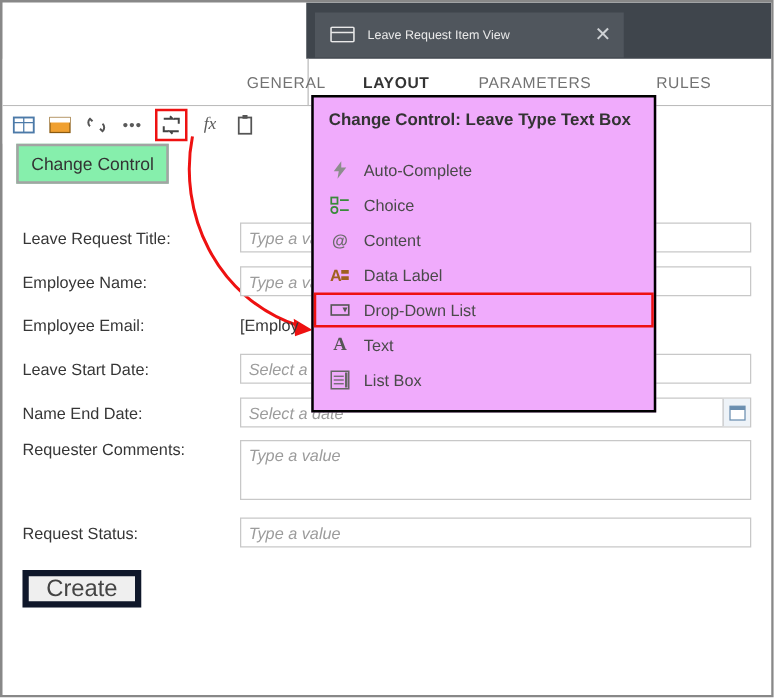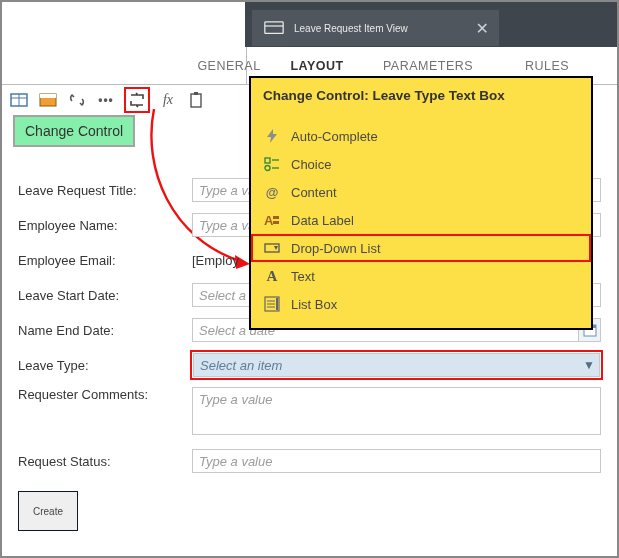--- a/index.html
+++ b/index.html
@@ -35,23 +35,23 @@
   .datebox { width:100%; height:24px; border:1px solid #c8c8c8; background:#fff; display:flex; align-items:center; }
   .datebox .ph { flex:1; color:#9c9c9c; font-style:italic; padding:0 6px; font-size:13px; }
   .datebox .cal { width:22px; height:22px; border-left:1px solid #c8c8c8; background:#eef3f8; display:flex; align-items:center; justify-content:center; }
   .ddl { width:100%; height:24px; border:1px solid #c8c8c8; background:#d7e5f0; display:flex; align-items:center; }
   .ddl .ph { flex:1; color:#5d7e99; font-style:italic; padding:0 6px; font-size:13px; }
   .ddl .arr { width:20px; height:20px; display:flex; align-items:center; justify-content:center; color:#546e83; }
   .ddl-wrap { position:relative; padding:1px; }
   .ddl-wrap::before { content:""; position:absolute; left:-2px; top:-2px; right:-2px; bottom:-2px; border:2px solid #e11; pointer-events:none; }
   .txtarea { width:100%; height:48px; border:1px solid #c8c8c8; background:#fff; color:#9c9c9c; font-style:italic; padding:4px 6px; font-size:13px; }
   .static { font-size:13px; color:#363636; }
-  .btn-create { height:40px; padding:0 14px; border:1px solid #0f172a; background:#efefef; font-size:10px; color:#444; margin-top:8px; }
-  
-  .cc-panel { position:absolute; left:247px; top:74px; width:344px; border:2px solid #000; background:#fde047; z-index:10; font-size:13px; }
+  .btn-create { height:30px; padding:0 14px; border:5px solid #0f172a; background:#efefef; font-size:19px; color:#444; margin-top:8px; }
+  
+  .cc-panel { position:absolute; left:247px; top:74px; width:276px; border:2px solid #000; background:#f0abfc; z-index:10; font-size:13px; }
   .cc-panel .pnl-title { padding:10px 12px 14px 12px; font-weight:600; font-size:13.5px; color:#333; border-bottom:1px dashed transparent; }
   .cc-panel .opt { display:flex; align-items:center; height:28px; padding:0 12px; gap:10px; color:#4a4a4a; }
   .cc-panel .opt .oi { width:18px; height:18px; display:flex; align-items:center; justify-content:center; }
   .cc-panel .opt.sel { outline:2px solid #e11; outline-offset:-2px; }
   .cc-panel .opts { padding:4px 0 10px 0; }
   
   .ico-card { fill:none; stroke:#e9e9e9; stroke-width:1.5; }
 </style>
 </head>
 <body>
@@ -154,29 +154,20 @@
         <span class="ph">Select a date</span>
         <span class="cal">
           <svg width="14" height="14" viewBox="0 0 14 14">
                 <rect x="1" y="2" width="12" height="11" fill="#fff" stroke="#6b8fb0"></rect>
                 <rect x="1" y="2" width="12" height="3" fill="#6b8fb0"></rect>
               </svg>
         </span>
       </div>
         </div>
     </div>
-    <div class="row">
-      <div class="lab">Leave Type:</div>
-      <div class="ctl ddl-wrap">
-        <div class="ddl">
-          <span class="ph">Select an item</span>
-          <span class="arr">▼</span>
-        </div>
-      </div>
-    </div>
     <div class="row" style="height:52px; align-items:flex-start;">
       <div class="lab">Requester Comments:</div>
       <div class="ctl">
           <div class="txtarea">Type a value</div>
         </div>
     </div>
     <div class="row">
       <div class="lab">Request Status:</div>
       <div class="ctl">
           <div class="txtbox">Type a value</div>

